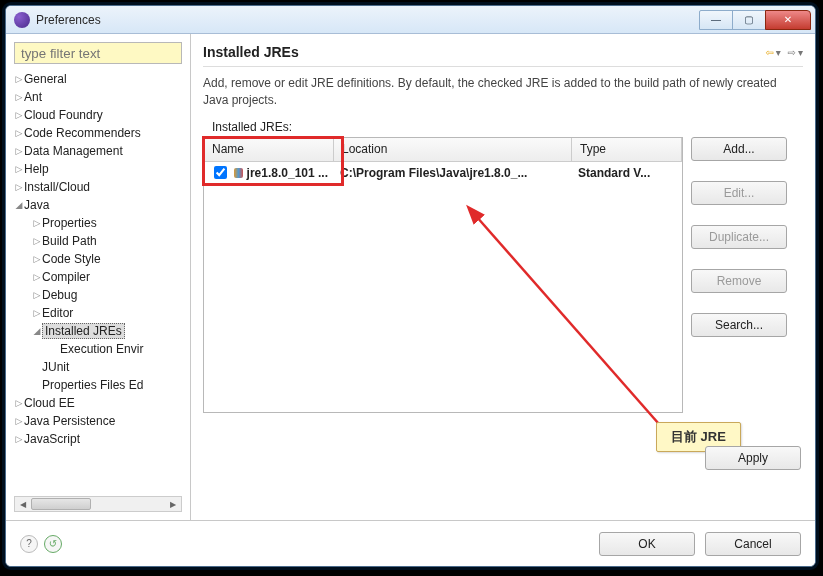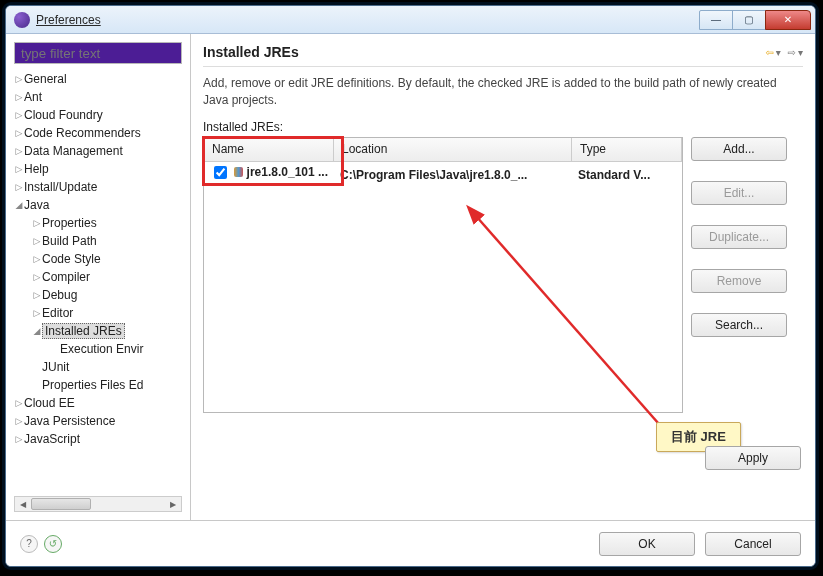--- a/index.html
+++ b/index.html
@@ -22,39 +22,39 @@
     background:linear-gradient(#ecf3fb,#d7e7f7);
     border-bottom:1px solid #a8bdd6;
     display:flex; align-items:center;
     padding:0 4px 0 8px;
   }
   .titlebar .app-icon {
     width:16px; height:16px; margin-right:6px;
     background:radial-gradient(circle at 30% 30%, #8a5fcf, #4a2a8a);
     border-radius:50%;
   }
-  .titlebar .title { flex:1; color:#2a2a2a;text-decoration:underline; }
+  .titlebar .title { flex:1; color:#2a2a2a; }
   .winbtns { display:flex; gap:0; }
   .winbtn {
     width:34px; height:20px;
     background:linear-gradient(#f0f6fc,#d6e6f5);
     border:1px solid #8daccb;
     font-size:10px; line-height:10px; display:flex; align-items:center; justify-content:center;
     color:#345; cursor:default; margin-left:-1px;
   }
   .winbtn.close { width:46px; background:linear-gradient(#e88,#c43c30); border-color:#8a2710; color:#fff; border-top-right-radius:4px;}
   .winbtn.min { border-top-left-radius:2px; }
   .content { display:flex; height:calc(100% - 28px - 46px); }
   .left-pane {
     width:185px; border-right:1px solid #c8c8c8;
     padding:8px; display:flex; flex-direction:column;
   }
   .filter {
     width:100%; height:22px; padding:2px 6px;
-    border:1px solid #b8b8b8; color:#888; background:#4c1d95;
+    border:1px solid #b8b8b8; color:#888; background:#fef9c3;
   }
   .tree {
     flex:1; overflow:hidden; margin-top:6px;
     white-space:nowrap;
   }
   .tree-row { display:flex; align-items:center; height:18px; padding-left:0; cursor:default;}
   .tree-row .tw {
     width:10px; display:inline-flex; justify-content:center; color:#888; font-size:9px;
   }
   .tree-row.indent1 { padding-left:18px; }
@@ -68,31 +68,31 @@
     background:linear-gradient(#e6e6e6,#cfcfcf); border:1px solid #b0b0b0; border-radius:2px;
   }
   .tree-scroll-h .arr { width:16px; height:14px; position:absolute; top:0px; font-size:8px; display:flex; align-items:center; justify-content:center; color:#666;}
   .tree-scroll-h .arr.l{left:0;} .tree-scroll-h .arr.r{right:0;}
   .right-pane { flex:1; padding:10px 12px 4px 12px; display:flex; flex-direction:column; position:relative;}
   .right-header { display:flex; align-items:center; border-bottom:1px solid #ddd; padding-bottom:6px; margin-bottom:8px;}
   .right-header h2 { margin:0; font-size:14px; font-weight:600; flex:1;}
   .navarrows { display:flex; gap:2px; align-items:center; font-size:10px; color:#777;}
   .navarrows .ya { color:#e6a817; }
   .desc { color:#444; margin-bottom:10px; line-height:1.45;}
-  .sub-label { margin-bottom:3px; }
+  .sub-label { margin-bottom:3px;margin-left:9px; }
   .table-area { display:flex; align-items:flex-start; gap:8px; }
   .table-wrap {
     border:1px solid #b8b8b8; height:276px; width:480px; position:relative; background:#fff;
   }
   .table-header { display:flex; background:linear-gradient(#fafafa,#ededed); height:24px; border-bottom:1px solid #ccc;}
   .table-header .th {
     border-right:1px solid #ccc; padding:4px 8px; font-weight:400; color:#222;
   }
   .th.name { width:130px; } .th.loc{ flex:1;} .th.type{ width:110px; }
-  .table-row { display:flex; height:22px; align-items:flex-end; }
+  .table-row { display:flex; height:22px; align-items:center; }
   .table-row .td { padding:2px 6px; overflow:hidden; text-overflow:ellipsis; white-space:nowrap;}
   .td.name { width:130px; display:flex; align-items:center; gap:4px;}
   .td.loc { flex:1; font-weight:600;}
   .td.type { width:110px; font-weight:600;}
   .redbox {
     position:absolute; left:-2px; top:-2px; width:142px; height:50px;
     border:3px solid #e02a2a; pointer-events:none;
   }
   .jre-chk { width:13px; height:13px; }
   .jre-icon {
@@ -161,21 +161,21 @@
           <div class="tree-row indent0">
             <span class="tw">▷</span>
             <span class="lbl">Data Management</span>
           </div>
           <div class="tree-row indent0">
             <span class="tw">▷</span>
             <span class="lbl">Help</span>
           </div>
           <div class="tree-row indent0">
             <span class="tw">▷</span>
-            <span class="lbl">Install/Update</span>
+            <span class="lbl">Install/Cloud</span>
           </div>
           <div class="tree-row indent0">
             <span class="tw">◢</span>
             <span class="lbl">Java</span>
           </div>
           <div class="tree-row indent1">
             <span class="tw">▷</span>
             <span class="lbl">Properties</span>
           </div>
           <div class="tree-row indent1">

